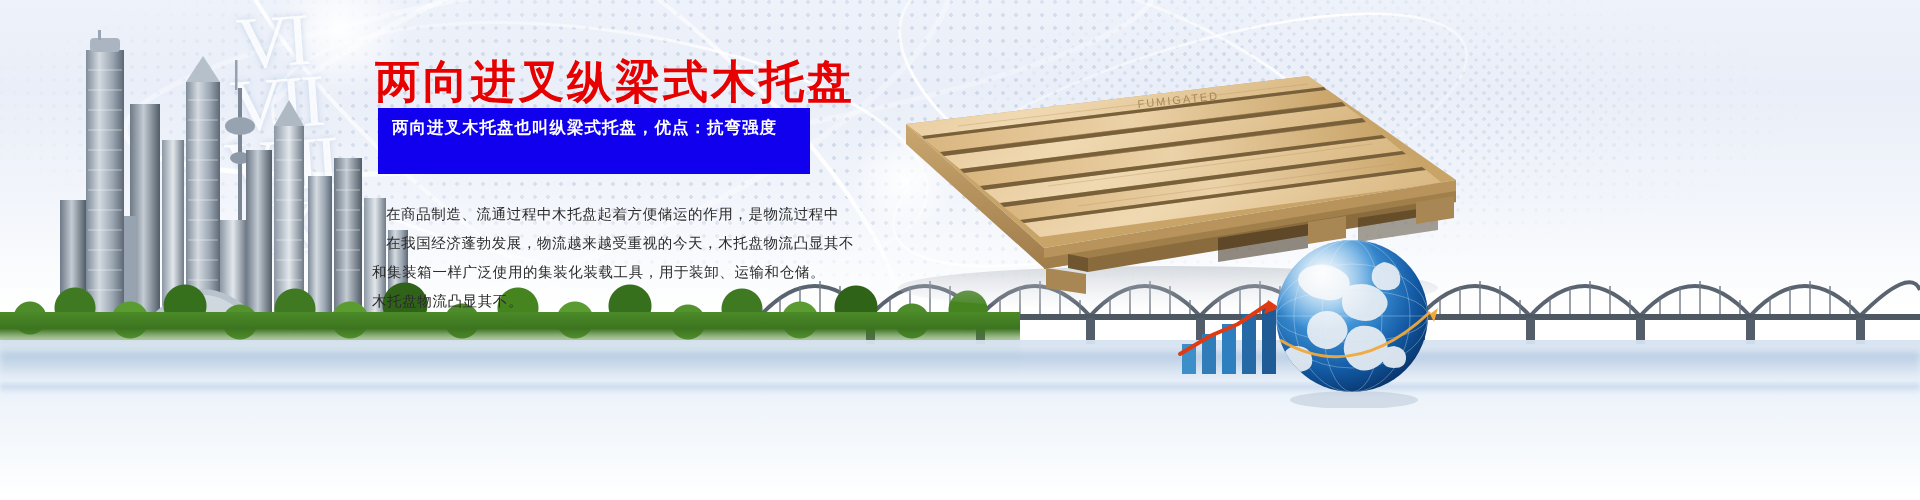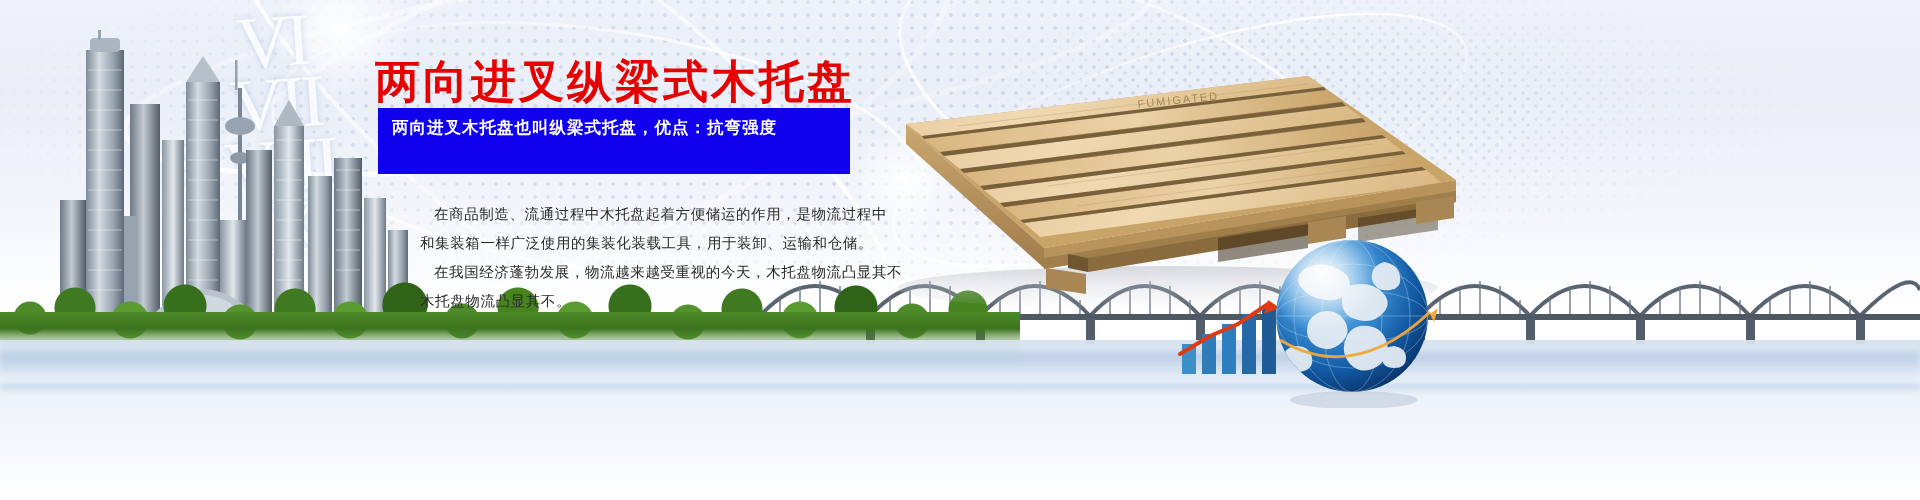--- a/index.html
+++ b/index.html
@@ -104,37 +104,36 @@
 
   
   .title{
     position:absolute;left:375px;top:52px;
     font-family:"DejaVu Sans","Liberation Sans",sans-serif;
     font-size:45px;font-weight:bold;color:#e60000;
     letter-spacing:3px;white-space:nowrap;
     text-shadow:1px 1px 0 rgba(255,255,255,.55);
   }
   .bluebox{
-    position:absolute;left:378px;top:108px;width:472px;height:66px;
+    position:absolute;left:378px;top:108px;width:432px;height:66px;
     background:#1000ee;
   }
   .bluebox .bline{
     color:#ffffff;font-size:16.5px;font-weight:bold;letter-spacing:1px;
     font-family:"DejaVu Sans","Liberation Sans",sans-serif;
     white-space:nowrap;padding-left:14px;
   }
   .bluebox .bline.b1{padding-top:9px;}
   .bluebox .bline.b2{padding-top:9px;}
 
   .para{
     position:absolute;left:372px;top:200px;width:480px;
     font-family:"DejaVu Sans","Liberation Sans",sans-serif;
     font-size:14.5px;color:#2b2b2b;line-height:29px;letter-spacing:.6px;
     white-space:nowrap;
-    padding-left:48px;
   }
   .para .pline{display:block;}
   .para .pline.indent{text-indent:14px;}
 
   
   .pallet{position:absolute;left:838px;top:62px;width:640px;height:250px;}
 
   
   .globe{position:absolute;left:1262px;top:228px;width:180px;height:180px;}
 
@@ -411,18 +410,18 @@
   </svg>
 
   <div class="title" data-interactable="false">两向进叉纵梁式木托盘</div>
 
   <div class="bluebox" data-interactable="false">
     <div class="bline b1" data-interactable="false">两向进叉木托盘也叫纵梁式托盘，优点：抗弯强度</div>
   </div>
 
   <div class="para" data-interactable="false">
     <span class="pline indent" data-interactable="false">在商品制造、流通过程中木托盘起着方便储运的作用，是物流过程中</span>
+    <span class="pline indent" data-interactable="false">在我国经济蓬勃发展，物流越来越受重视的今天，木托盘物流凸显其不</span>
     <span class="pline" data-interactable="false">和集装箱一样广泛使用的集装化装载工具，用于装卸、运输和仓储。</span>
-    <span class="pline indent" data-interactable="false">在我国经济蓬勃发展，物流越来越受重视的今天，木托盘物流凸显其不</span>
     <span class="pline" data-interactable="false">木托盘物流凸显其不。</span>
   </div>
 
 </div>
 
 </body></html>

